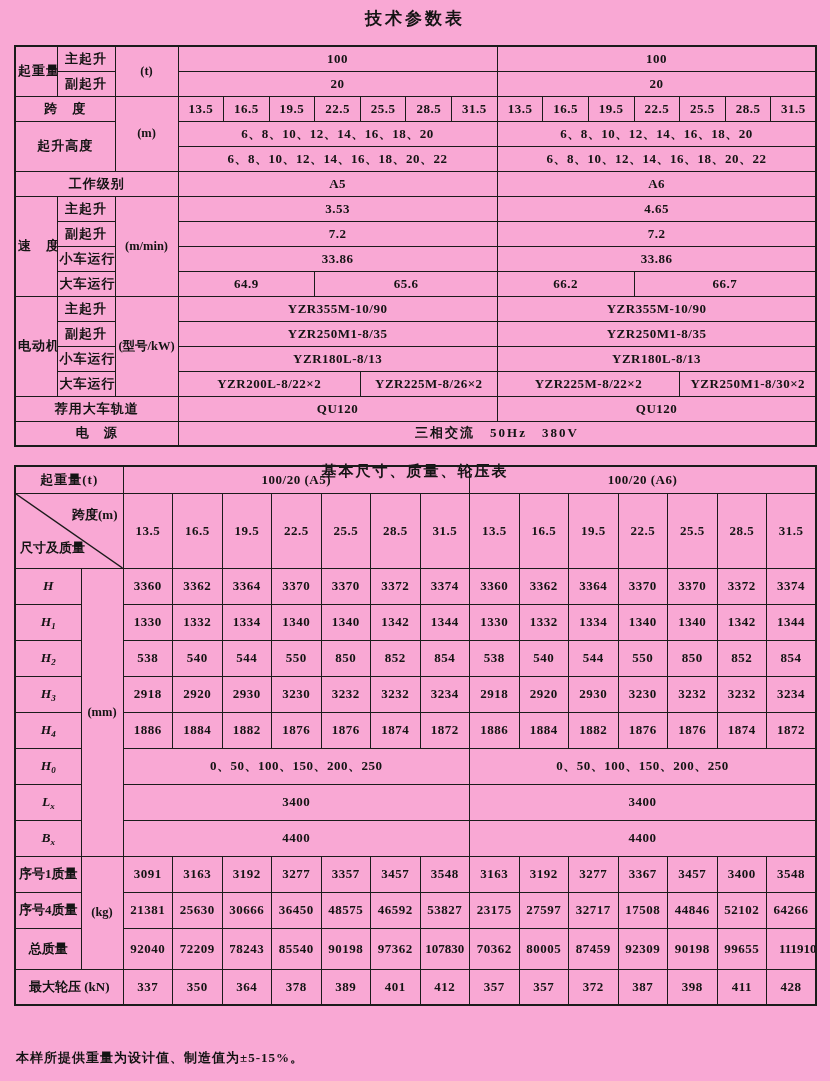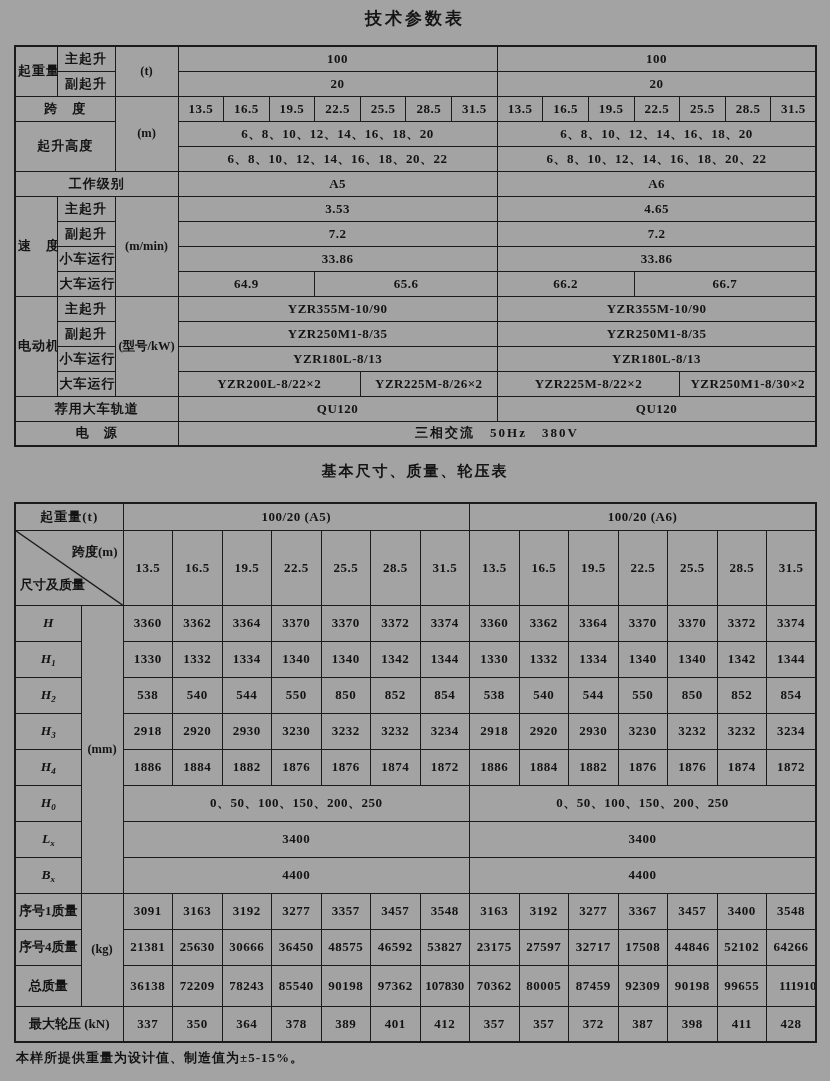--- a/index.html
+++ b/index.html
@@ -3,38 +3,38 @@
 <meta charset="utf-8">
 <style>
   * { box-sizing: border-box; }
   html,body { margin:0; padding:0; }
   body {
     width:830px; height:1081px;
     background:#f6f6f3;
     font-family:"Liberation Serif","DejaVu Serif",serif;
     color:#141414;
   }
-  .page { position:relative; width:830px; height:1081px; background:#a3a3a3; overflow:hidden; }
+  .page { position:relative; width:830px; height:1081px; background:#f9a8d4; overflow:hidden; }
 
   .doc-title {
     position:absolute; left:14px; top:7px; width:802px;
     text-align:center; font-size:17px; font-weight:700; letter-spacing:3px;
   }
   .doc-title2 {
     position:absolute; left:14px; top:462px; width:802px;
     text-align:center; font-size:15px; font-weight:700; letter-spacing:2px;
   }
 
   table {
     position:absolute; left:14px;
     border-collapse:collapse; table-layout:fixed;
     width:802px;
   }
   .t1 { top:45px; }
-  .t2 { top:502px; }
+  .t2 { top:465px; }
   td {
     border:1.5px solid #1b1b1b;
     text-align:center; vertical-align:middle;
     padding:0 2px;
     font-size:13px; font-weight:600;
     overflow:hidden; white-space:nowrap;
   }
   .t1, .t2 { border:2.5px solid #1b1b1b; }
   .t1 td { height:25px; }
   .t2 td { height:36px; }
@@ -353,21 +353,21 @@
       <td class="num">23175</td>
       <td class="num">27597</td>
       <td class="num">32717</td>
       <td class="num">17508</td>
       <td class="num">44846</td>
       <td class="num">52102</td>
       <td class="num">64266</td>
     </tr>
     <tr>
       <td class="zh" style="letter-spacing:0">总质量</td>
-      <td class="num">36138</td>
+      <td class="num">92040</td>
       <td class="num">72209</td>
       <td class="num">78243</td>
       <td class="num">85540</td>
       <td class="num">90198</td>
       <td class="num">97362</td>
       <td class="num" style="padding:0;letter-spacing:0">107830</td>
       <td class="num">70362</td>
       <td class="num">80005</td>
       <td class="num">87459</td>
       <td class="num">92309</td>

